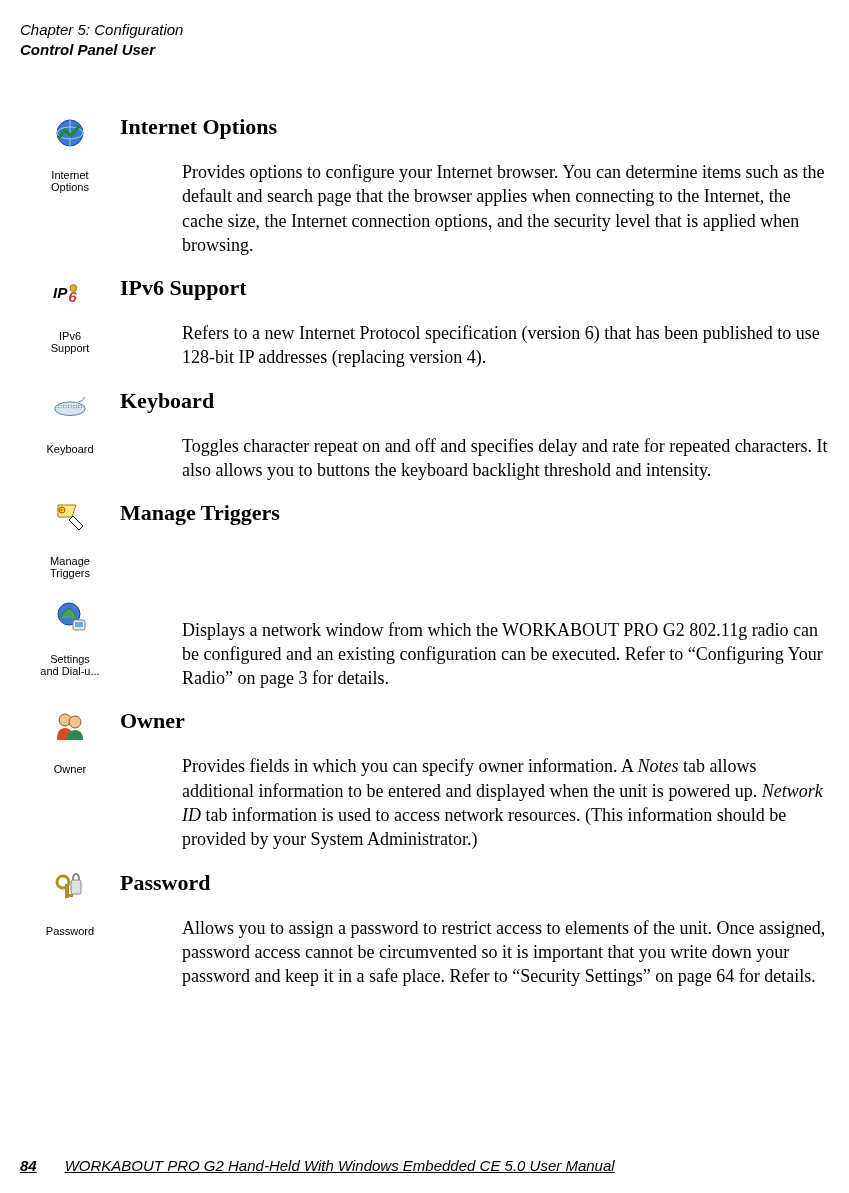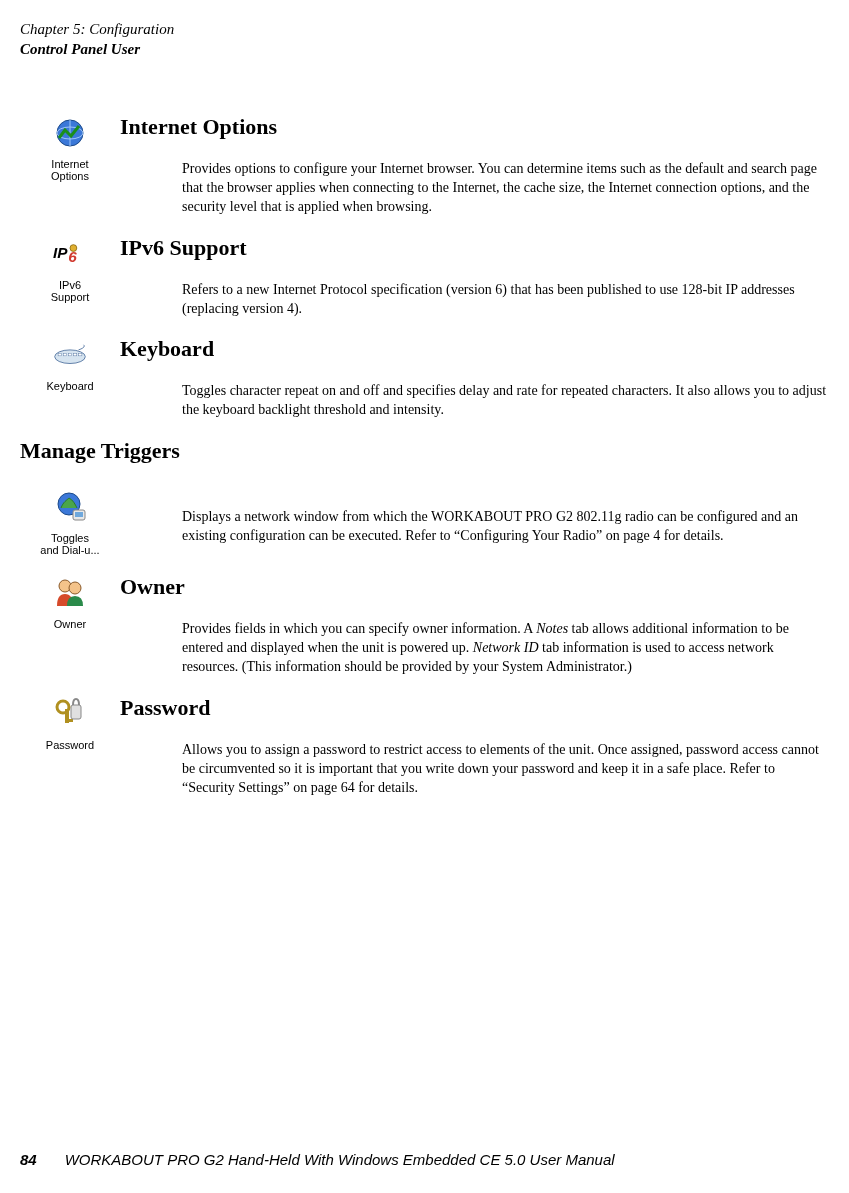--- a/index.html
+++ b/index.html
@@ -10,21 +10,21 @@
     color: #000;
   }
   .page {
     width: 849px;
     height: 1193px;
     box-sizing: border-box;
     padding: 20px 20px 25px 20px;
     position: relative;
   }
   .header {
-    font-family: Liberation Serif, serif;
+    font-family: Liberation Sans, sans-serif;
     font-size: 15px;
     line-height: 1.3;
     font-style: italic;
     margin-bottom: 55px;
   }
   .header .line2 {
     font-weight: bold;
   }
   .section {
     display: flex;
@@ -45,46 +45,47 @@
     display: flex;
     align-items: center;
     justify-content: center;
     text-align: center;
   }
   .icon-label {
     font-family: Tahoma, Arial, sans-serif;
     font-size: 11px;
     color: #000;
     text-align: center;
-    margin-top: 8px;
+    margin-top: 19px;
     line-height: 1.1;
     white-space: pre-line;
   }
   .content-col {
     flex: 1;
   }
   .section-title {
     font-family: "Comic Sans MS", "Segoe Script", cursive;
     font-size: 22px;
     margin: 0 0 6px 0;
   }
   .body-text {
     font-family: "Times New Roman", Times, serif;
-    font-size: 14px;
+    font-size: 18px;
     line-height: 1.35;
     margin-left: 62px;
     margin-top: 20px;
   }
   .footer {
     position: absolute;
-    bottom: 25px;
+    bottom: 19px;
     left: 20px;
     font-family: Arial, Helvetica, sans-serif;
     font-style: italic;
     font-size: 15px;
+    text-decoration: underline;
   }
   .footer .pn {
     font-weight: bold;
     margin-right: 28px;
   }
   .italic { font-style: italic; }
 </style>
 </head>
 <body>
 
@@ -142,45 +143,57 @@
           <rect x="18" y="10" width="4" height="3" fill="#fff" stroke="#4c6e9c" stroke-width="0.5"></rect>
           <rect x="24" y="10" width="4" height="3" fill="#fff" stroke="#4c6e9c" stroke-width="0.5"></rect>
           <rect x="30" y="10" width="4" height="3" fill="#fff" stroke="#4c6e9c" stroke-width="0.5"></rect>
           <path d="M30 6 C36 4 38 2 36 0" fill="none" stroke="#4c6e9c" stroke-width="1"></path>
         </svg>
       </div>
       <div class="icon-label">Keyboard</div>
     </div>
     <div class="content-col">
       <h2 class="section-title">Keyboard</h2>
-      <div class="body-text">Toggles character repeat on and off and specifies delay and rate for repeated characters. It also allows you to adjust the keyboard backlight threshold and intensity.</div>
-    </div>
-  </div>
-
-  <div class="section">
+      <div class="body-text">Toggles character repeat on and off and specifies delay and rate for repeated characters. It also allows you to buttons the keyboard backlight threshold and intensity.</div>
+    </div>
+  </div>
+
+  <div class="section">
+    <div class="icon-col">
+      <div class="icon-box">
+        <svg width="34" height="34" viewBox="0 0 34 34">
+          <polygon points="5,3 23,3 19,15 5,15" fill="#ffe680" stroke="#9c7a10" stroke-width="1"></polygon>
+          <circle cx="9" cy="8" r="3" fill="#ffcc00" stroke="#a06000"></circle>
+          <text x="7" y="11" font-family="Arial" font-size="6" fill="#a00">*</text>
+          <path d="M20 14 L30 24 L26 28 L16 18 Z" fill="#fff" stroke="#000" stroke-width="1"></path>
+        </svg>
+      </div>
+      <div class="icon-label">Manage
+Triggers</div>
+    </div>
     <div class="content-col">
       <h2 class="section-title">Manage Triggers</h2>
     </div>
   </div>
 
   <div class="section">
     <div class="icon-col">
       <div class="icon-box">
         <svg width="34" height="34" viewBox="0 0 34 34">
           <circle cx="16" cy="14" r="11" fill="#3b78d8" stroke="#1c4a8a"></circle>
           <path d="M8 18 C10 12 14 10 16 8 C20 10 22 14 24 18" fill="#4aa64a" stroke="#2a7a2a"></path>
           <rect x="20" y="20" width="12" height="10" rx="2" fill="#e8e8e8" stroke="#888"></rect>
           <rect x="22" y="22" width="8" height="5" fill="#6fa8dc"></rect>
         </svg>
       </div>
-      <div class="icon-label">Toggles
+      <div class="icon-label">Settings
 and Dial-u...</div>
     </div>
     <div class="content-col">
-      <div class="body-text">Displays a network window from which the WORKABOUT PRO G2 802.11g radio can be configured and an existing configuration can be executed. Refer to “Configuring Your Radio” on page 4 for details.</div>
+      <div class="body-text">Displays a network window from which the WORKABOUT PRO G2 802.11g radio can be configured and an existing configuration can be executed. Refer to “Configuring Your Radio” on page 3 for details.</div>
     </div>
   </div>
 
   <div class="section">
     <div class="icon-col">
       <div class="icon-box">
         <svg width="34" height="34" viewBox="0 0 34 34">
           <circle cx="12" cy="10" r="6" fill="#f4c38a" stroke="#8a5a2a"></circle>
           <path d="M4 30 Q4 18 12 18 Q20 18 20 30 Z" fill="#d64a2a"></path>
           <circle cx="22" cy="12" r="6" fill="#f4c38a" stroke="#8a5a2a"></circle>

